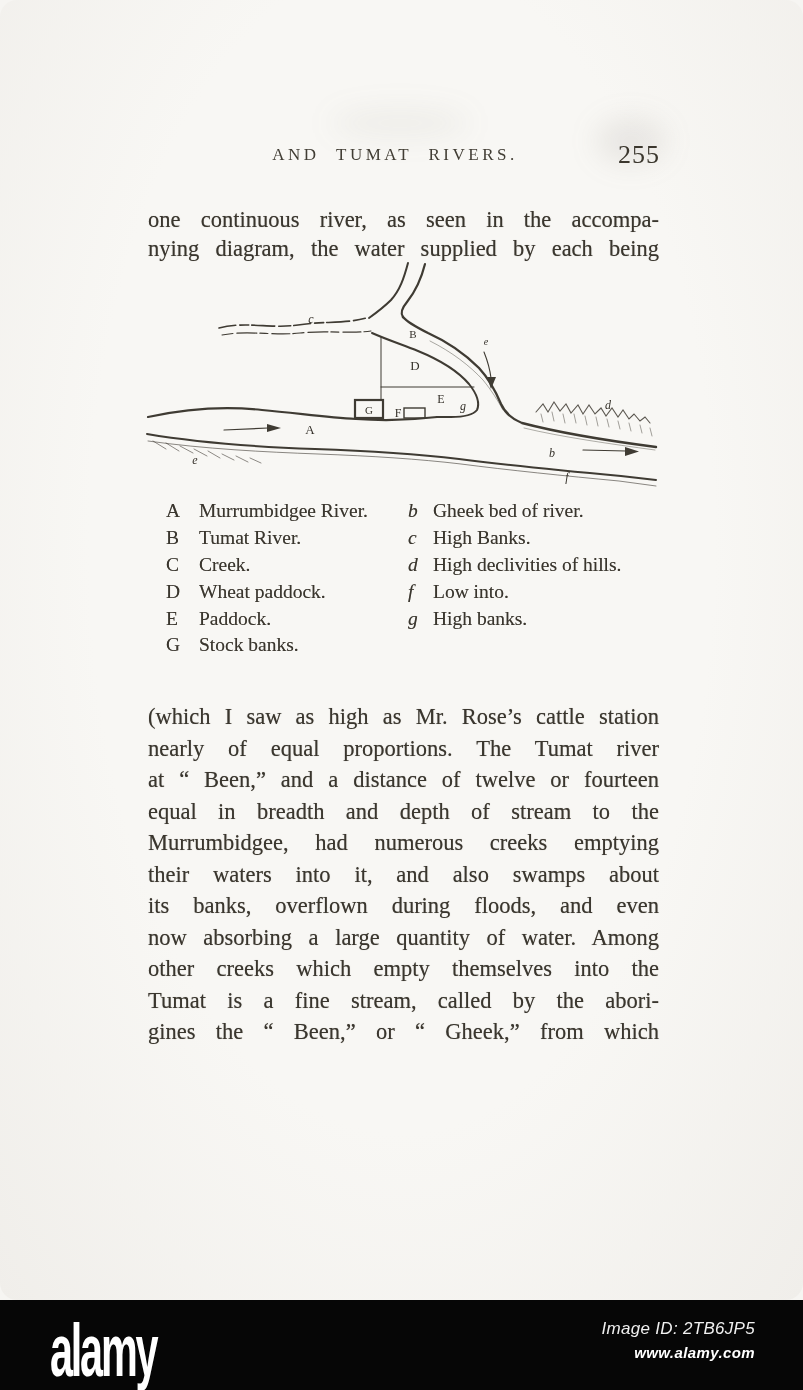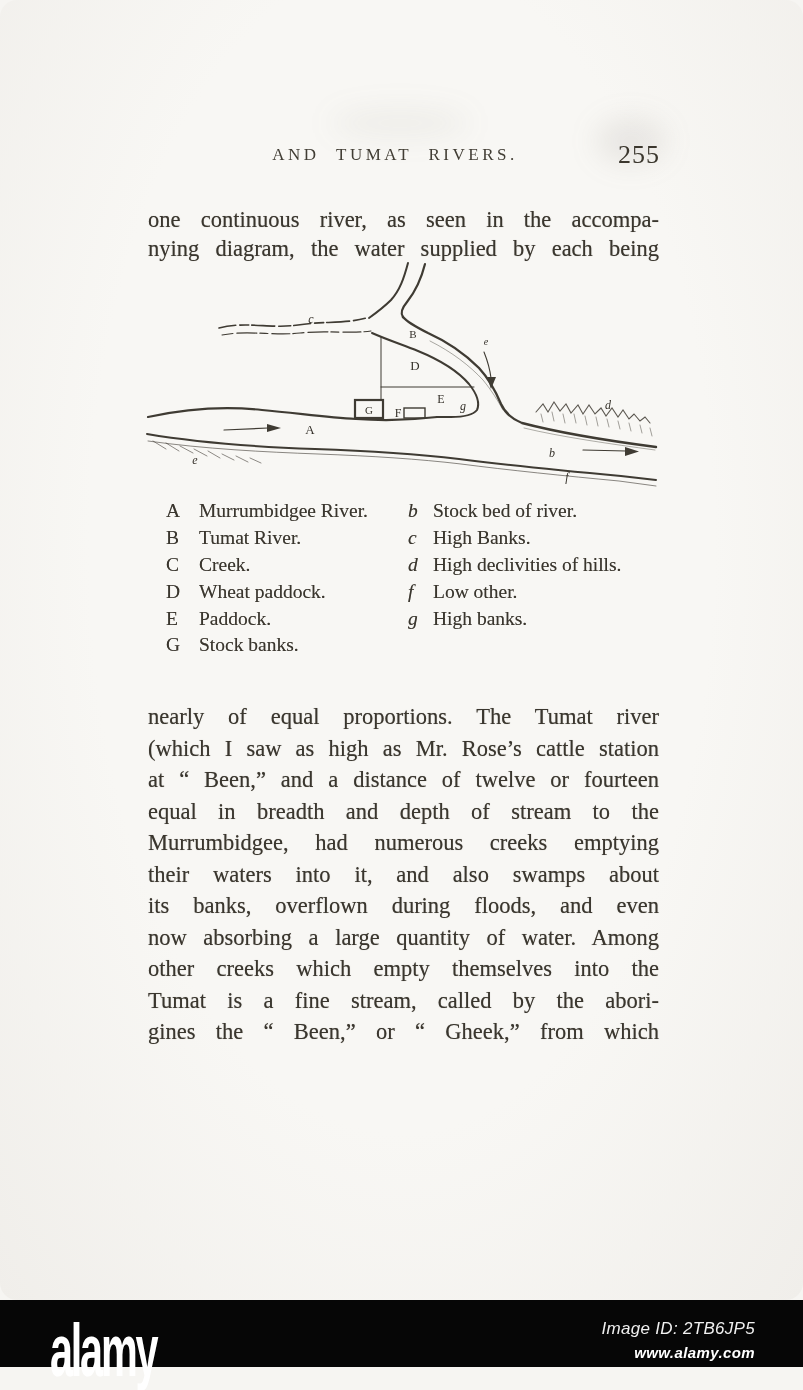--- a/index.html
+++ b/index.html
@@ -50,21 +50,21 @@
   .para2 .line{height:31.5px;line-height:31.5px;}
   .legend-col{position:absolute;font-size:19.5px;color:#3a362e;text-shadow:0 0 0.6px rgba(58,54,46,0.5);}
   .legend-left{left:166px;top:498px;}
   .legend-right{left:408px;top:498px;}
   .lrow{height:26.9px;line-height:26.9px;white-space:nowrap;}
   .lkey{display:inline-block;}
   .legend-left .lkey{width:33px;}
   .legend-right .lkey{width:25px;font-style:italic;}
   svg.diagram{position:absolute;left:0;top:0;width:803px;height:1390px;pointer-events:none;}
   .footer{
-    position:absolute;left:0;top:1300px;width:803px;height:67px;
+    position:absolute;left:0;top:1300px;width:803px;height:90px;
     background:var(--footer-bg);
     font-family:"Liberation Sans","DejaVu Sans",sans-serif;
   }
   .alamy-logo{
     position:absolute;left:50px;top:14px;
     font-size:74px;line-height:74px;font-weight:700;color:var(--footer-text);
     letter-spacing:-4px;transform:scaleX(0.56);transform-origin:left top;
   }
   .footer-meta{position:absolute;right:48px;top:18px;text-align:right;color:var(--footer-text);font-style:italic;}
   .footer-id{font-size:17px;letter-spacing:0.3px;color:#f0f0f0;line-height:22px;}
@@ -146,30 +146,30 @@
 
     <div class="legend-col legend-left" id="legend-left">
         <div class="lrow"><span class="lkey">A</span><span>Murrumbidgee River.</span></div>
         <div class="lrow"><span class="lkey">B</span><span>Tumat River.</span></div>
         <div class="lrow"><span class="lkey">C</span><span>Creek.</span></div>
         <div class="lrow"><span class="lkey">D</span><span>Wheat paddock.</span></div>
         <div class="lrow"><span class="lkey">E</span><span>Paddock.</span></div>
         <div class="lrow"><span class="lkey">G</span><span>Stock banks.</span></div>
       </div>
     <div class="legend-col legend-right" id="legend-right">
-        <div class="lrow"><span class="lkey">b</span><span>Stock bed of river.</span></div>
+        <div class="lrow"><span class="lkey">b</span><span>Gheek bed of river.</span></div>
         <div class="lrow"><span class="lkey">c</span><span>High Banks.</span></div>
         <div class="lrow"><span class="lkey">d</span><span>High declivities of hills.</span></div>
-        <div class="lrow"><span class="lkey">f</span><span>Low other.</span></div>
+        <div class="lrow"><span class="lkey">f</span><span>Low into.</span></div>
         <div class="lrow"><span class="lkey">g</span><span>High banks.</span></div>
       </div>
 
     <div class="para para2" id="bodytext">
+        <div class="line">(which I saw as high as Mr. Rose’s cattle station</div>
         <div class="line">nearly of equal proportions.  The Tumat river</div>
-        <div class="line">(which I saw as high as Mr. Rose’s cattle station</div>
         <div class="line">at “ Been,” and a distance of twelve or fourteen</div>
         <div class="line">equal in breadth and depth of stream to the</div>
         <div class="line">Murrumbidgee, had numerous creeks emptying</div>
         <div class="line">their waters into it, and also swamps about</div>
         <div class="line">its banks, overflown during floods, and even</div>
         <div class="line">now absorbing a large quantity of water.  Among</div>
         <div class="line">other creeks which empty themselves into the</div>
         <div class="line">Tumat is a fine stream, called by the abori-</div>
         <div class="line">gines the “ Been,” or “ Gheek,” from which</div>
       </div>

